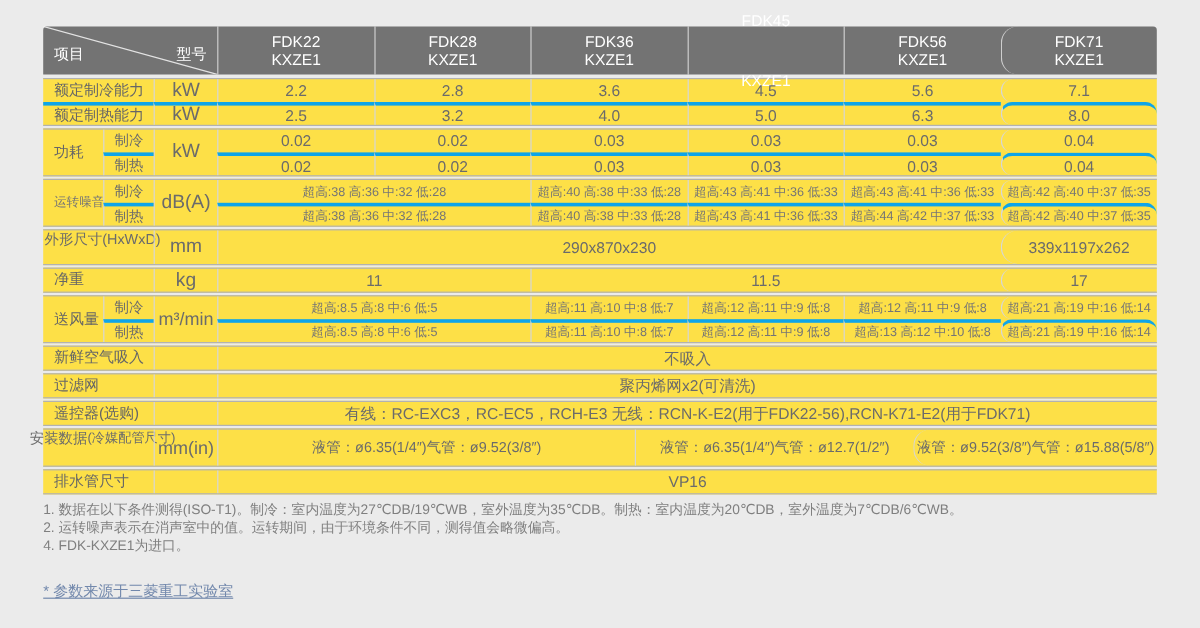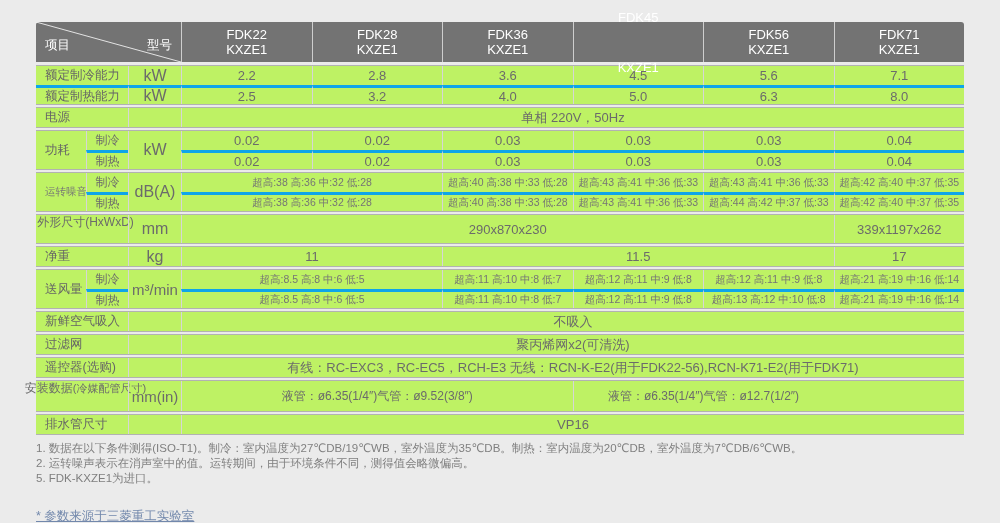--- a/index.html
+++ b/index.html
@@ -1,20 +1,20 @@
 <!DOCTYPE html>
 <html><head>
 <meta charset="utf-8">
 <style>
   html,body{margin:0;padding:0;width:1000px;height:523px;overflow:hidden;
     background:#ebebeb;font-family:"Liberation Sans","DejaVu Sans",sans-serif;}
   .wrap{padding:22px 36px 0 36px;}
   .tbl{width:928px;}
   .grp{display:grid;grid-template-columns:50px 42px 53px repeat(6,1fr);
-    background:#bef264;border-top:1px solid #b2b2b2;border-bottom:1px solid #b2b2b2;
+    background:#fde047;border-top:1px solid #b2b2b2;border-bottom:1px solid #b2b2b2;
     margin-bottom:2px;}
   .grp.hdr{background:#737373;border-top:none;border-bottom:none;margin-bottom:3px;
     border-radius:3px 3px 0 0;}
   .r19{grid-auto-rows:19px;}
   .r28{grid-auto-rows:28px;}
   .r30{grid-auto-rows:30px;}
   .r40{grid-auto-rows:40px;}
   .c{display:flex;align-items:center;justify-content:center;border-left:1px solid #d6d6d6;
     color:#6b6b6b;font-size:13px;box-sizing:border-box;padding:0 2px;white-space:nowrap;}
   .cf{border-left:none;}
@@ -22,21 +22,21 @@
   .rs{grid-row:1/3;text-align:right;}
   .lab{justify-content:flex-start;padding-left:9px;font-size:12.5px;color:#666;}
   .sub{font-size:12px;color:#6b6b6b;text-align:center;}
   .unit{font-size:16px;color:#6b6b6b;}
   .unit-sm{font-size:15px;}
   .dense{font-size:10.5px;color:#757575;}
   
   .col1{grid-column:1/2;} .col2{grid-column:2/3;} .col3{grid-column:3/4;}
   .l12{grid-column:1/3;}
   .m1{grid-column:4/5;} .m2{grid-column:5/6;} .m3{grid-column:6/7;}
-  .m4{grid-column:7/8;gap:35px;} .m5{grid-column:8/9;} .m6{grid-column:9/10;}
+  .m4{grid-column:7/8;gap:35px;} .m5{grid-column:8/9;} .m6{grid-column:9/10;border-radius:14px;}
   .m12{grid-column:4/6;} .m13{grid-column:4/7;} .m15{grid-column:4/9;}
   .m35{grid-column:6/9;} .m45{grid-column:7/9;} .mall{grid-column:4/10;}
   
   .hc{display:flex;flex-direction:column;align-items:center;justify-content:center;
     color:#fff;font-size:13px;line-height:15px;border-left:1px solid rgba(255,255,255,.65);
     box-sizing:border-box;}
   .hc.cf{border-left:none;}
   .diag{grid-column:1/4;position:relative;}
   .diag svg{position:absolute;inset:0;width:100%;height:100%;}
   .diag .tl{position:absolute;left:9px;bottom:9px;color:#fff;font-size:12.5px;}
@@ -100,25 +100,20 @@
     <div class="c cf lab l12 r2">额定制热能力</div>
     <div class="c unit col3 r2">kW</div>
     <div class="c m1 r2">2.5</div>
     <div class="c m2 r2">3.2</div>
     <div class="c m3 r2">4.0</div>
     <div class="c m4 r2">5.0</div>
     <div class="c m5 r2">6.3</div>
     <div class="c m6 r2">8.0</div>
   </div>
 
-  <div class="grp r19">
-    <div class="c cf lab l12">电源</div>
-    <div class="c unit col3"></div>
-    <div class="c mall">单相 220V，50Hz</div>
-  </div>
 
   <div class="grp r19">
     <div class="c cf lab col1 rs">功耗</div>
     <div class="c sub col2">制冷</div>
     <div class="c unit col3 rs">kW</div>
     <div class="c m1">0.02</div>
     <div class="c m2">0.02</div>
     <div class="c m3">0.03</div>
     <div class="c m4">0.03</div>
     <div class="c m5">0.03</div>
@@ -213,32 +208,38 @@
         <span>液管：ø6.35(1/4″)</span>
         <span>气管：ø9.52(3/8″)</span>
       </span>
     </div>
     <div class="c m45">
       <span class="two">
         <span>液管：ø6.35(1/4″)</span>
         <span>气管：ø12.7(1/2″)</span>
       </span>
     </div>
+    <div class="c m6">
+      <span class="two">
+        <span>液管：ø9.52(3/8″)</span>
+        <span>气管：ø15.88(5/8″)</span>
+      </span>
+    </div>
   </div>
 
   <div class="grp r19">
     <div class="c cf lab l12">排水管尺寸</div>
     <div class="c unit col3"></div>
     <div class="c mall">VP16</div>
   </div>
 
 </div>
 
 <div class="notes">
   <div>1. 数据在以下条件测得(ISO-T1)。制冷：室内温度为27℃DB/19℃WB，室外温度为35℃DB。制热：室内温度为20℃DB，室外温度为7℃DB/6℃WB。</div>
   <div>2. 运转噪声表示在消声室中的值。运转期间，由于环境条件不同，测得值会略微偏高。</div>
-  <div>5. FDK-KXZE1为进口。</div>
+  <div>4. FDK-KXZE1为进口。</div>
 </div>
 
 <div class="src">
   <a>* 参数来源于三菱重工实验室</a>
 </div>
 </div>
 
 </body></html>

